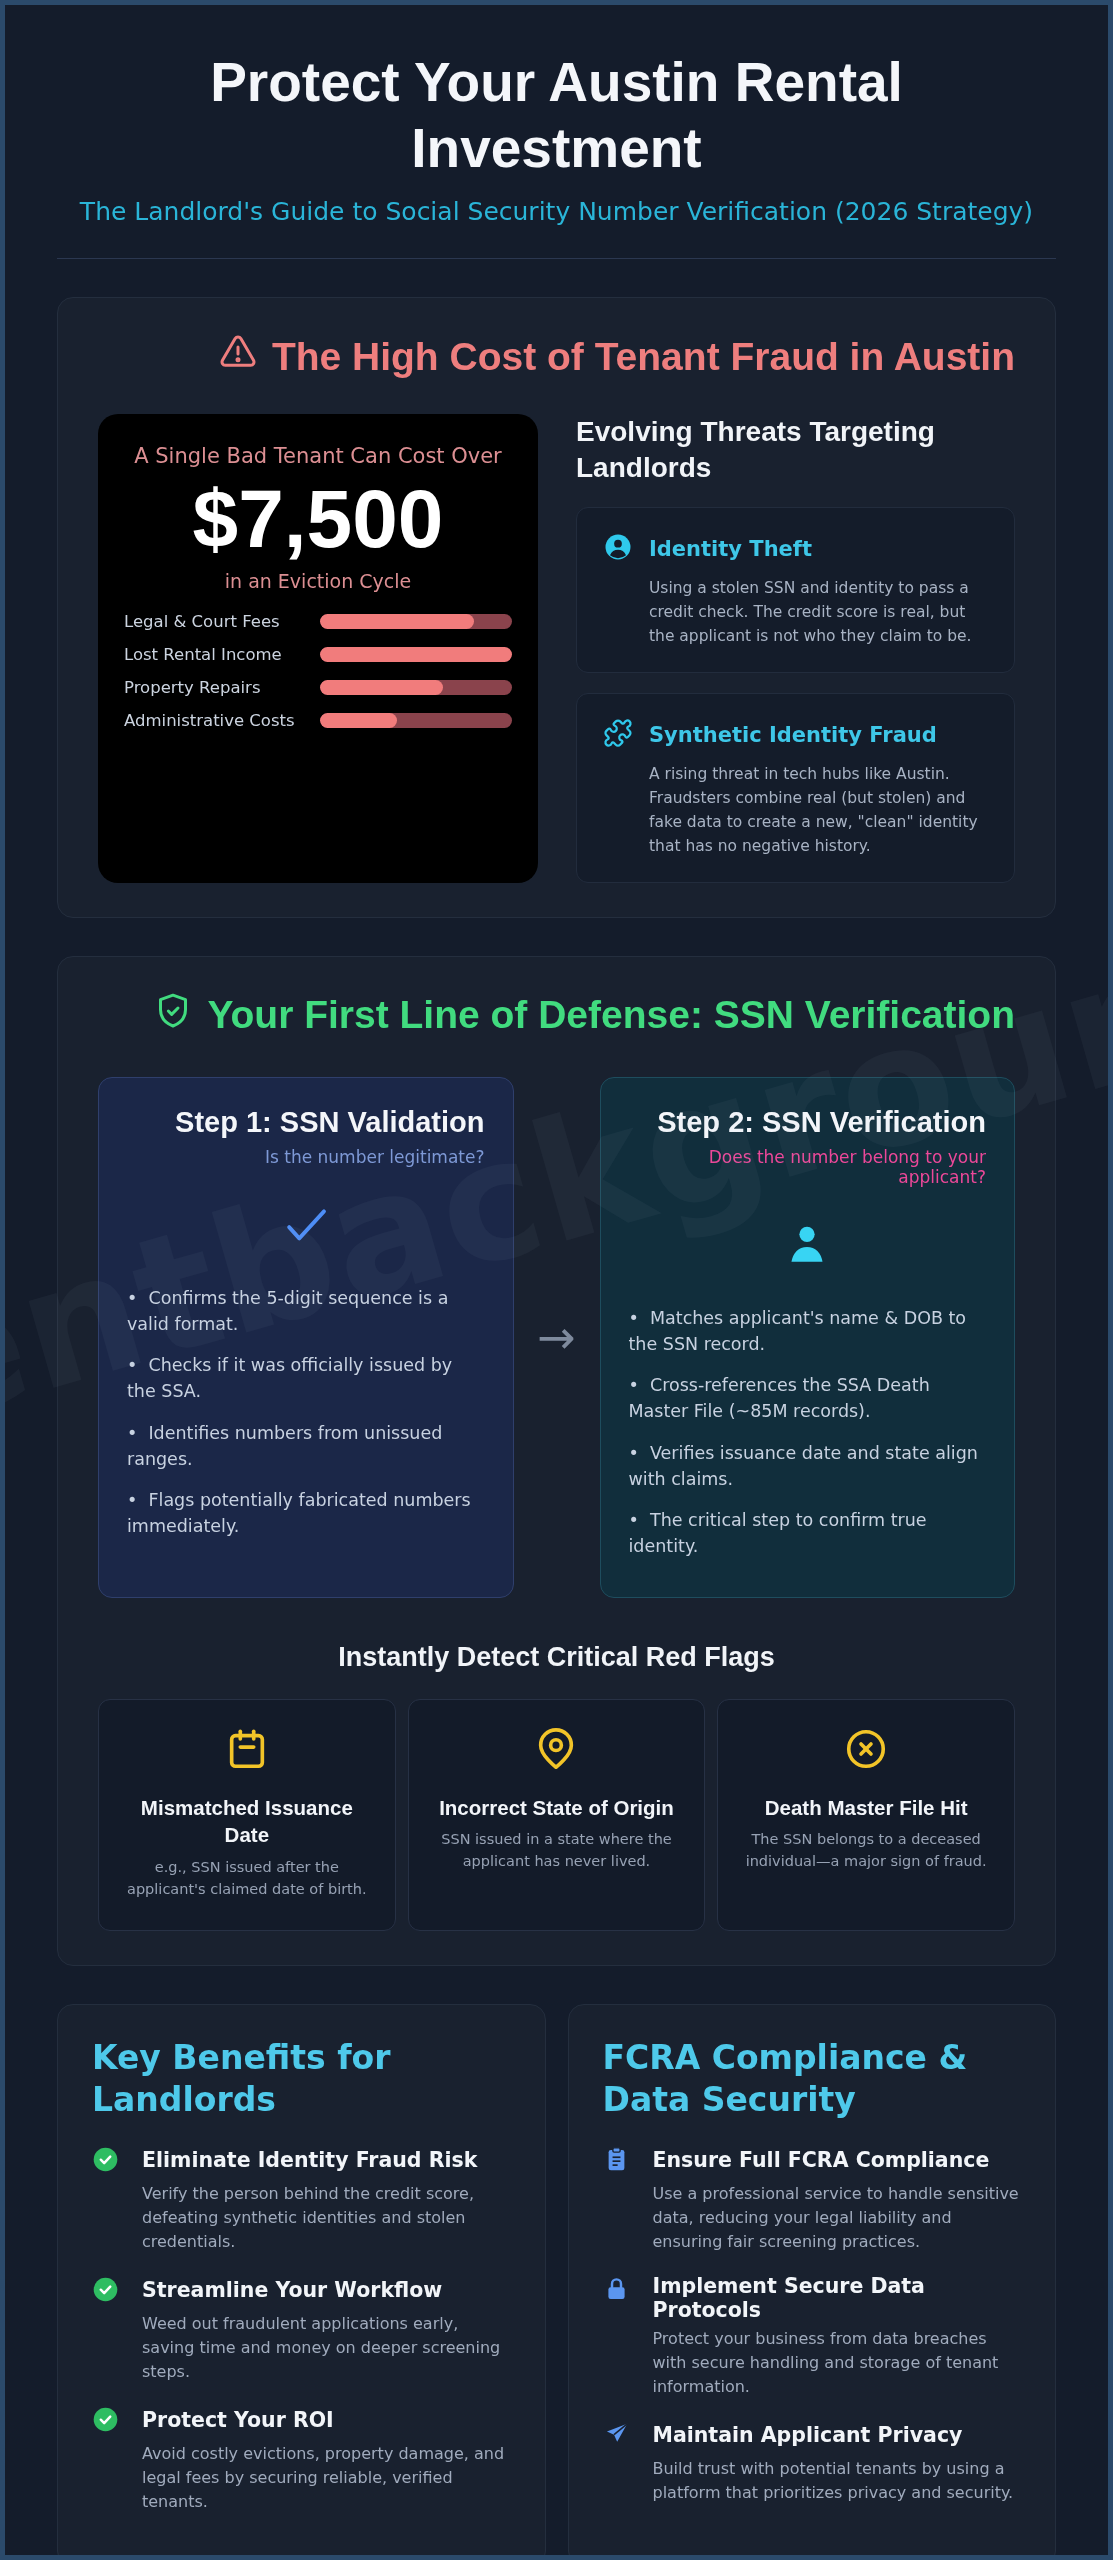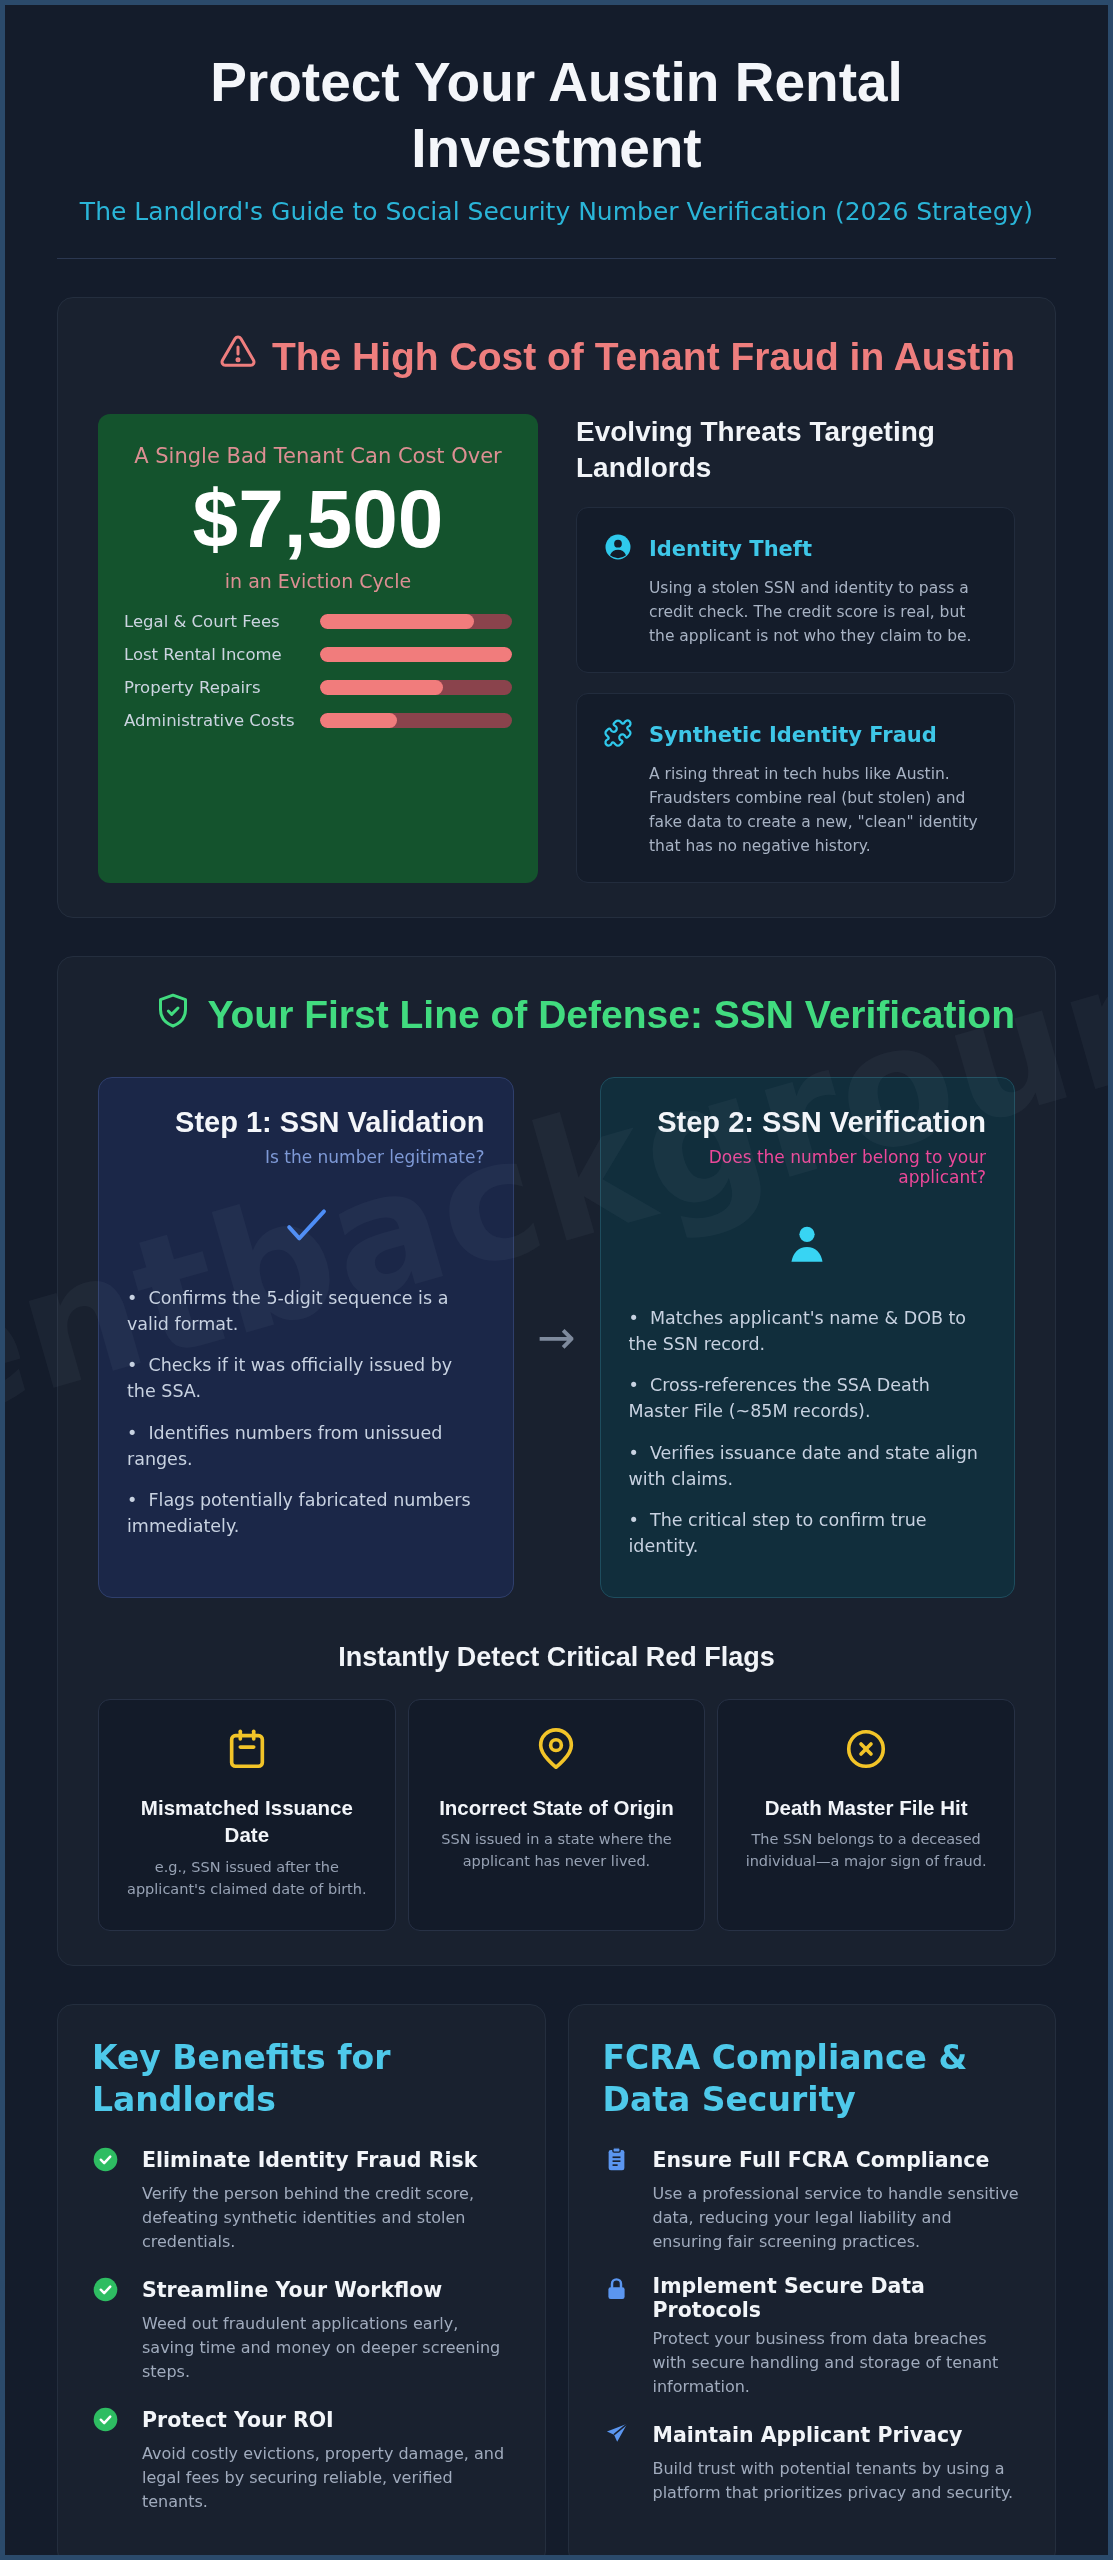--- a/index.html
+++ b/index.html
@@ -44,21 +44,21 @@
   }
   .section-head {
     display:flex; align-items:center; justify-content:flex-end; gap:14px;
     font-size:39px; font-weight:700; line-height:1.15;
   }
   .section-head.red { color:#ee7e7e; }
   .section-head.green { color:#41db7f; }
 
   
   .fraud-grid { display:grid; grid-template-columns:440px 1fr; gap:38px; margin-top:32px; }
-  .cost-card { background:#14532d; border-radius:12px; padding:30px 26px 12px; }
+  .cost-card { background:#000000; border-radius:20px; padding:30px 26px 12px; }
   .cost-intro { text-align:center; font-size:21px; color:#dc8f93; }
   .cost-amount { text-align:center; font-size:82px; font-weight:700; color:#ffffff; margin-top:8px; line-height:1.05; }
   .cost-caption { text-align:center; font-size:19px; color:#dc8f93; margin-top:8px; }
   .bars { margin-top:20px; }
   .bar-row { display:flex; align-items:center; gap:14px; margin-top:14px; }
   .bar-label { width:182px; font-size:16.5px; color:#ccd4e0; flex:none; }
   .bar-track { flex:1; height:15px; border-radius:8px; background:#8a434c; overflow:hidden; }
   .bar-fill { display:block; height:100%; border-radius:8px; background:#f17c7c; }
 
   .threats-head { font-size:28px; font-weight:700; color:#f1f4f8; line-height:1.3; max-width:360px; }

